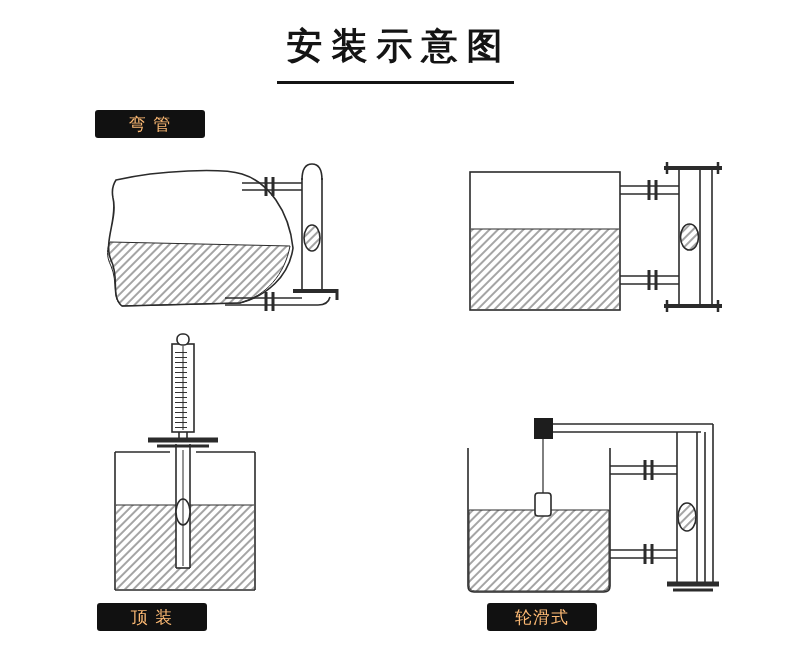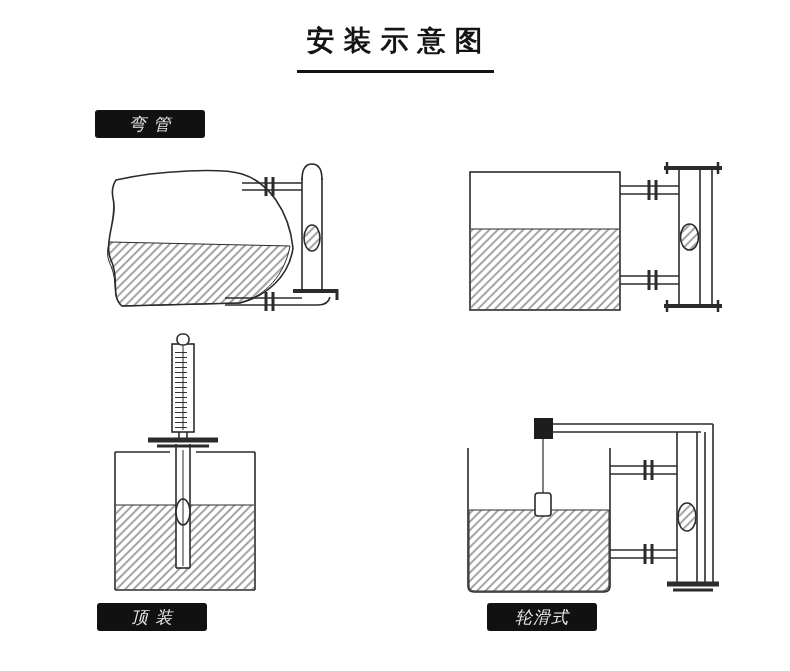--- a/index.html
+++ b/index.html
@@ -1,29 +1,29 @@
 <!DOCTYPE html>
 <html><head>
 <meta charset="utf-8">
 <style>
   html,body { margin:0; padding:0; background:#ffffff; }
   body { font-family:"DejaVu Sans","Liberation Sans",sans-serif; color:#1a1a1a; }
   .page { position:relative; width:790px; height:671px; background:#ffffff; overflow:hidden; }
 
   .title-wrap { position:absolute; top:22px; left:0; width:790px; text-align:center; }
   .title {
-    display:inline-block; margin:0; font-size:28px; font-weight:700;
+    display:inline-block; margin:0; font-size:36px; font-weight:700;
     letter-spacing:9px; padding:0 2px 10px 10px;
     border-bottom:3px solid #141414; color:#141414;
   }
 
   .pill {
-    position:absolute; width:110px; height:28px; background:#111111; color:#e5e5e5;
+    position:absolute; width:110px; height:28px; background:#111111; color:#fdba74;
     font-size:17px; line-height:28px; text-align:center; border-radius:3px;
-    letter-spacing:1px; user-select:none;font-style:italic;
+    letter-spacing:1px; user-select:none;
   }
   .pill-bend   { left:95px;  top:110px; }
   .pill-side   { left:487px; top:110px; }
   .pill-top    { left:97px;  top:603px; }
   .pill-pulley { left:487px; top:603px; }
 
   .diag { position:absolute; }
   .diag-bend   { left:90px;  top:150px; }
   .diag-side   { left:460px; top:153px; }
   .diag-top    { left:100px; top:330px; }

